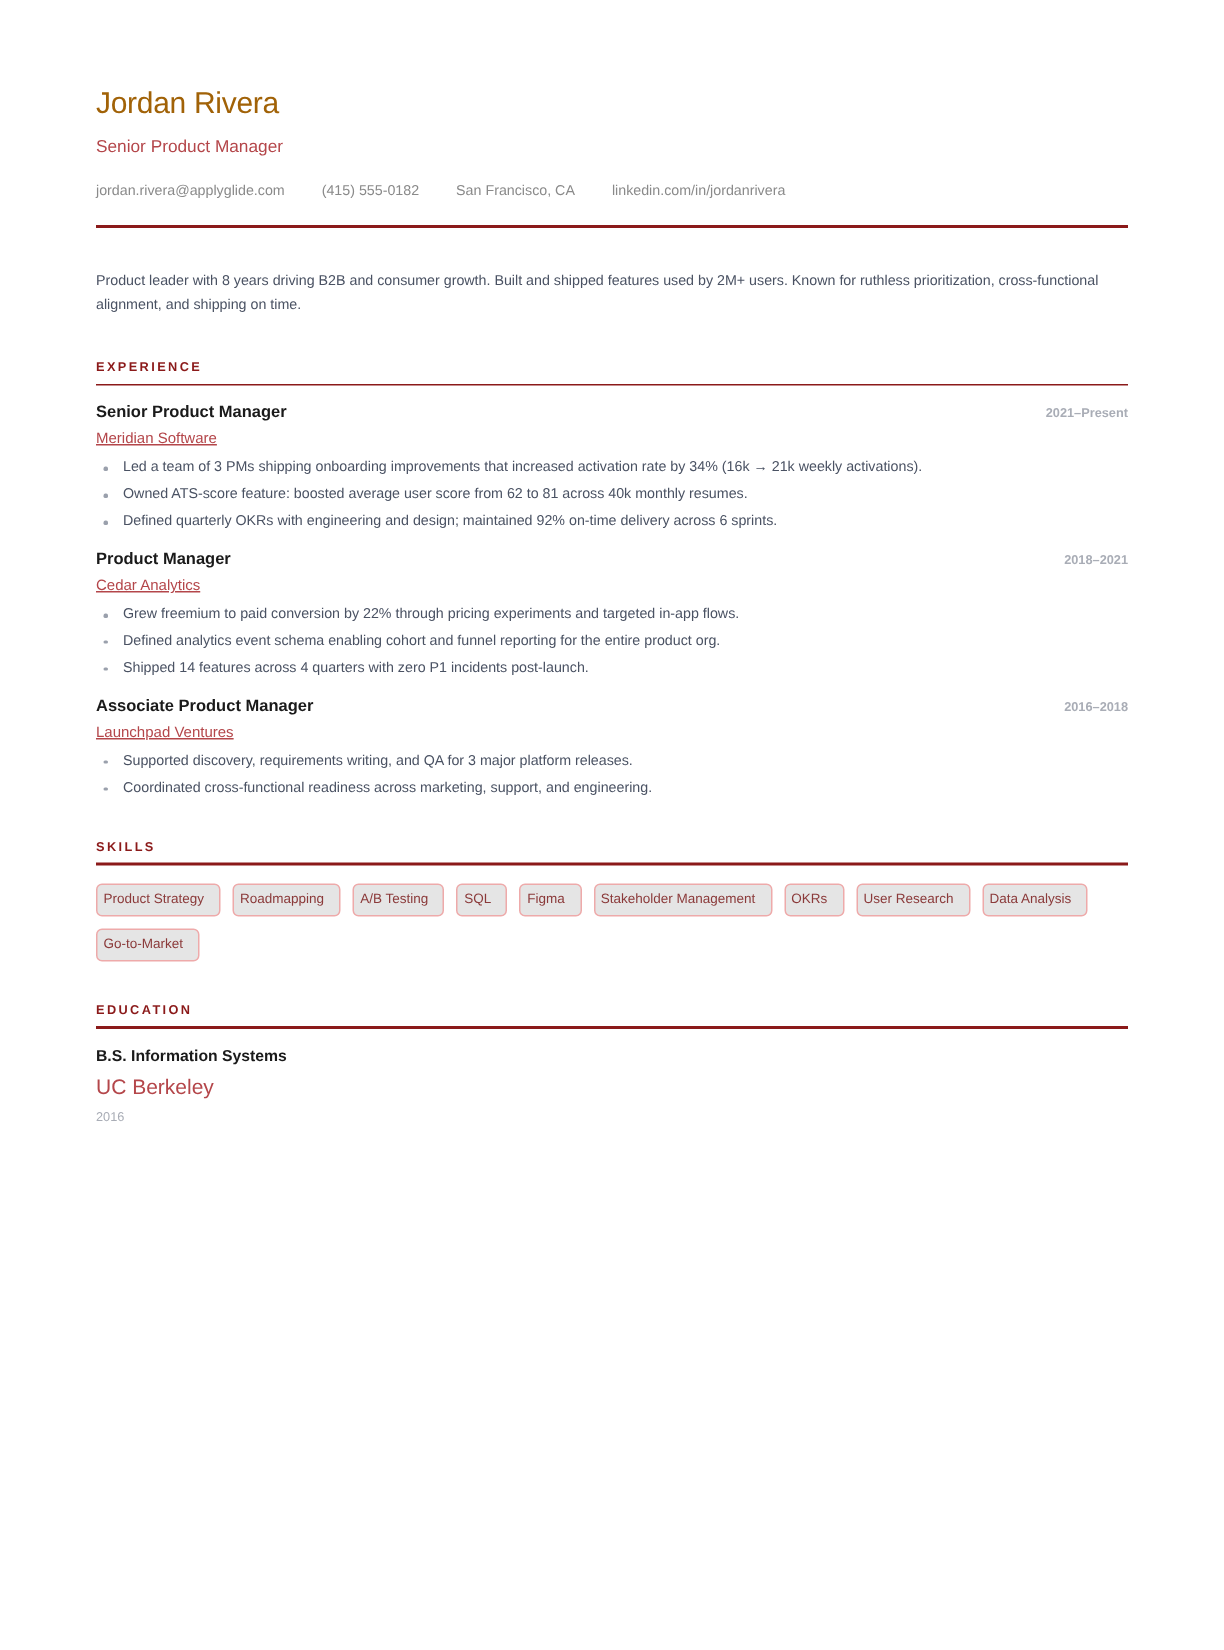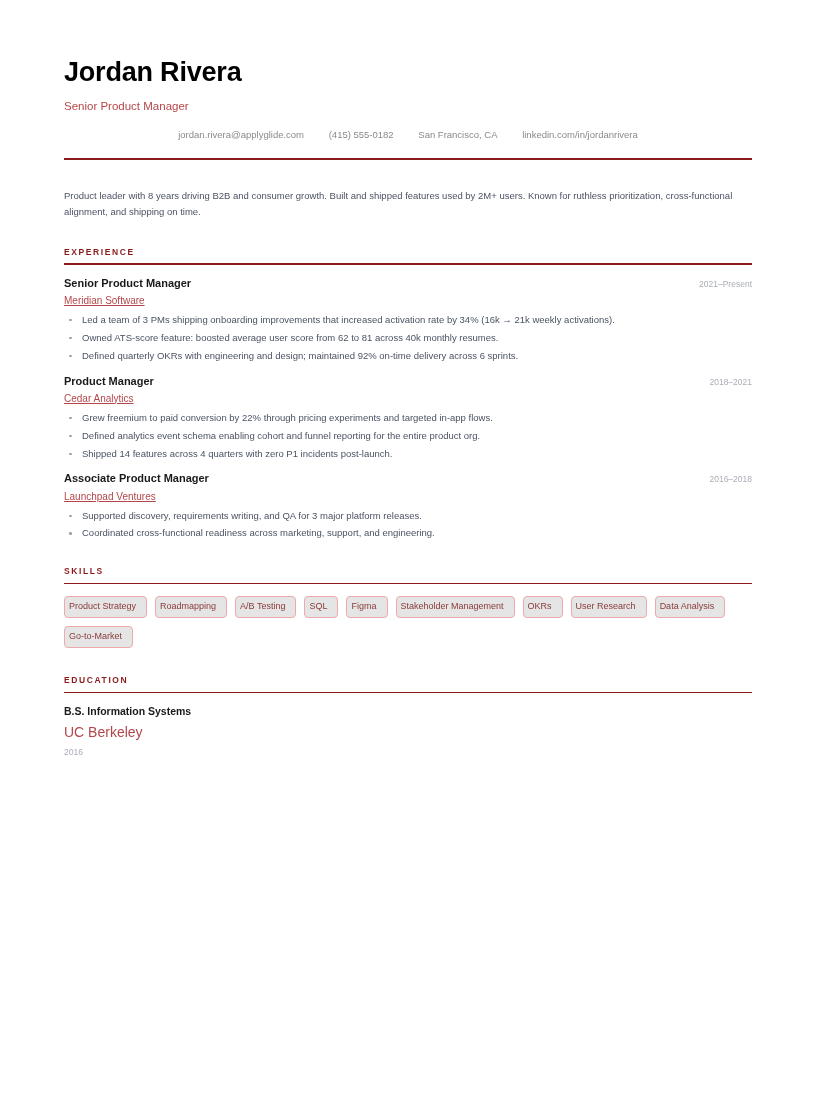--- a/index.html
+++ b/index.html
@@ -22,39 +22,38 @@
     box-sizing: border-box;
     padding: 48px 64px 0 64px;
     position: relative;
   }
 
   
   .resume-header {
     padding-top: 10px;
   }
   .name {
-    font-size: 27px;
-    font-weight: bold;
-    color: #000000;
+    font-size: 20px;
+    font-weight: normal;
+    color: #a16207;
     line-height: 1.1;
     letter-spacing: -0.2px;
     margin: 0 0 12px 0;
   }
   .headline {
     font-size: 11.5px;
     color: #b4464a;
     margin: 0 0 16px 0;
     line-height: 1.2;
   }
   .contact-row {
     font-size: 9.5px;
     color: #8a8a8a;
     line-height: 1.2;
     white-space: nowrap;
-    text-align: center;
   }
   .contact-item {
     display: inline-block;
     margin-right: 22px;
   }
   .contact-item:last-child { margin-right: 0; }
 
   .header-rule {
     height: 2px;
     background: #8b1a1a;
@@ -105,20 +104,21 @@
   .entry-role {
     font-size: 11px;
     font-weight: bold;
     color: #1a1a1a;
   }
   .entry-dates {
     font-size: 8.5px;
     color: #a9adb6;
     white-space: nowrap;
     padding-left: 12px;
+    font-weight: bold;
   }
   .entry-org {
     font-size: 10px;
     color: #b4464a;
     margin-top: 5px;
     line-height: 1.2;
     text-decoration: underline;
   }
   .bullets {
     list-style: none;

